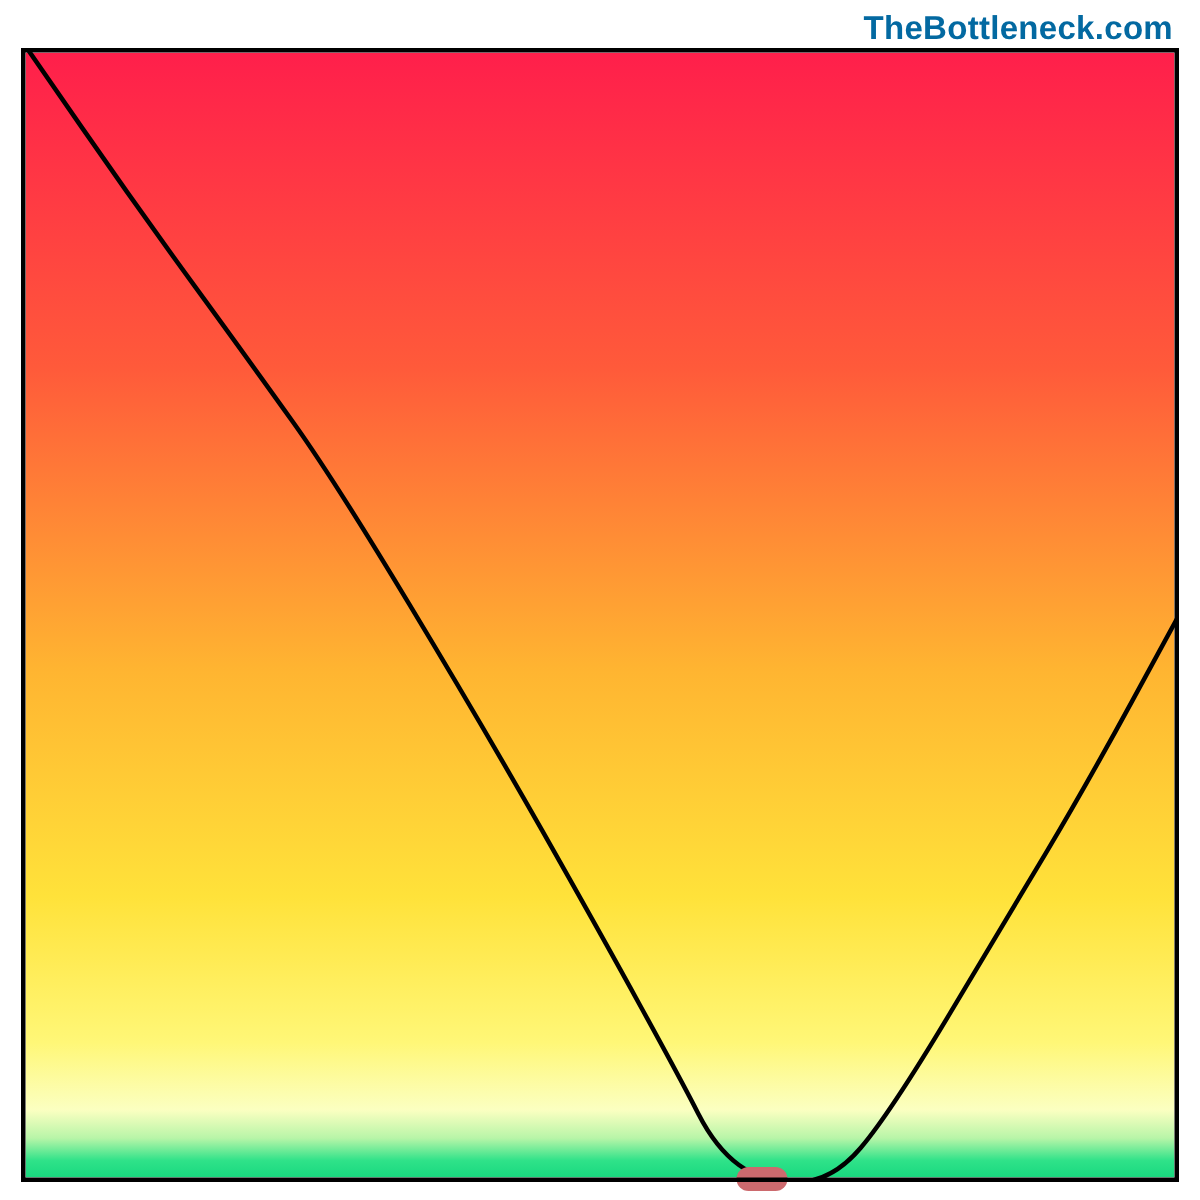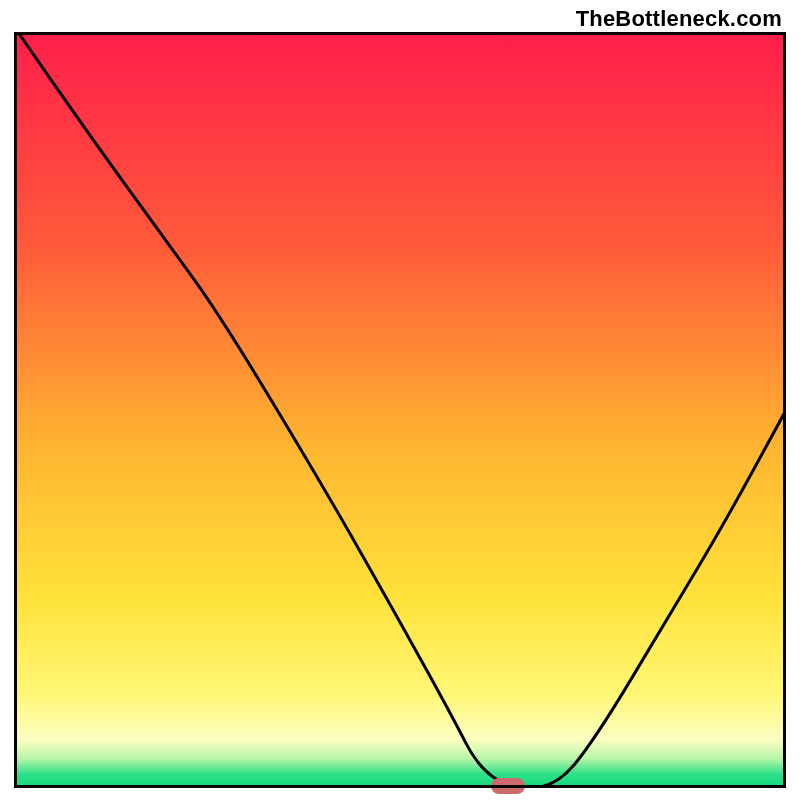--- a/index.html
+++ b/index.html
@@ -10,21 +10,21 @@
     font-family: Arial, sans-serif;
     overflow: hidden;
     position: relative;
   }
   .watermark {
     position: absolute;
     top: 6px;
     right: 18px;
     font-size: 22px;
     font-weight: bold;
-    color: #000000;
+    color: #0369a1;
     letter-spacing: 0.2px;
   }
   .plot-wrap {
     position: absolute;
     left: 14px;
     top: 32px;
     width: 772px;
     height: 756px;
   }
   .plot-border {

